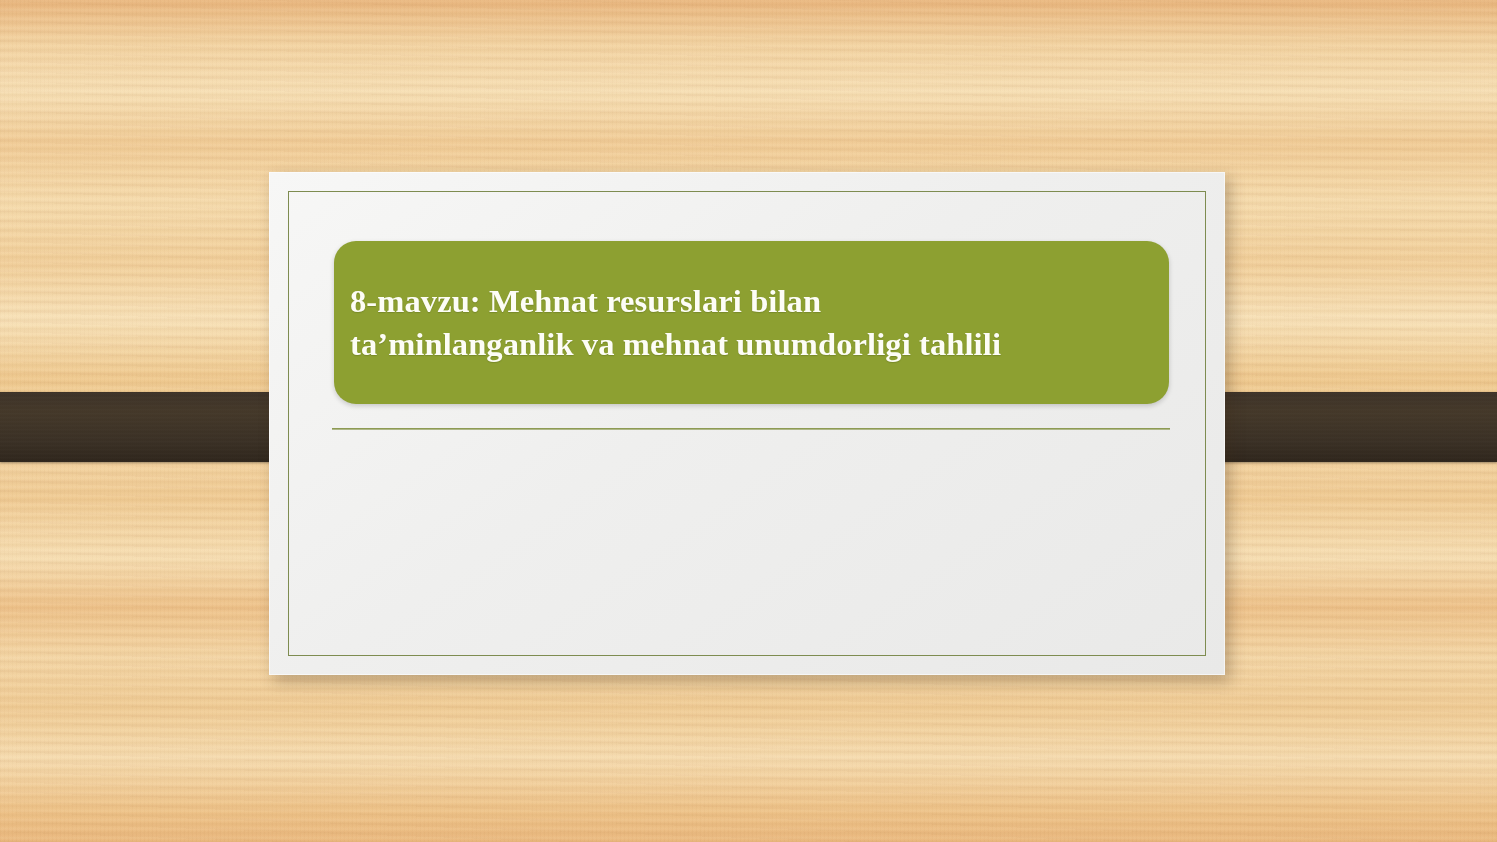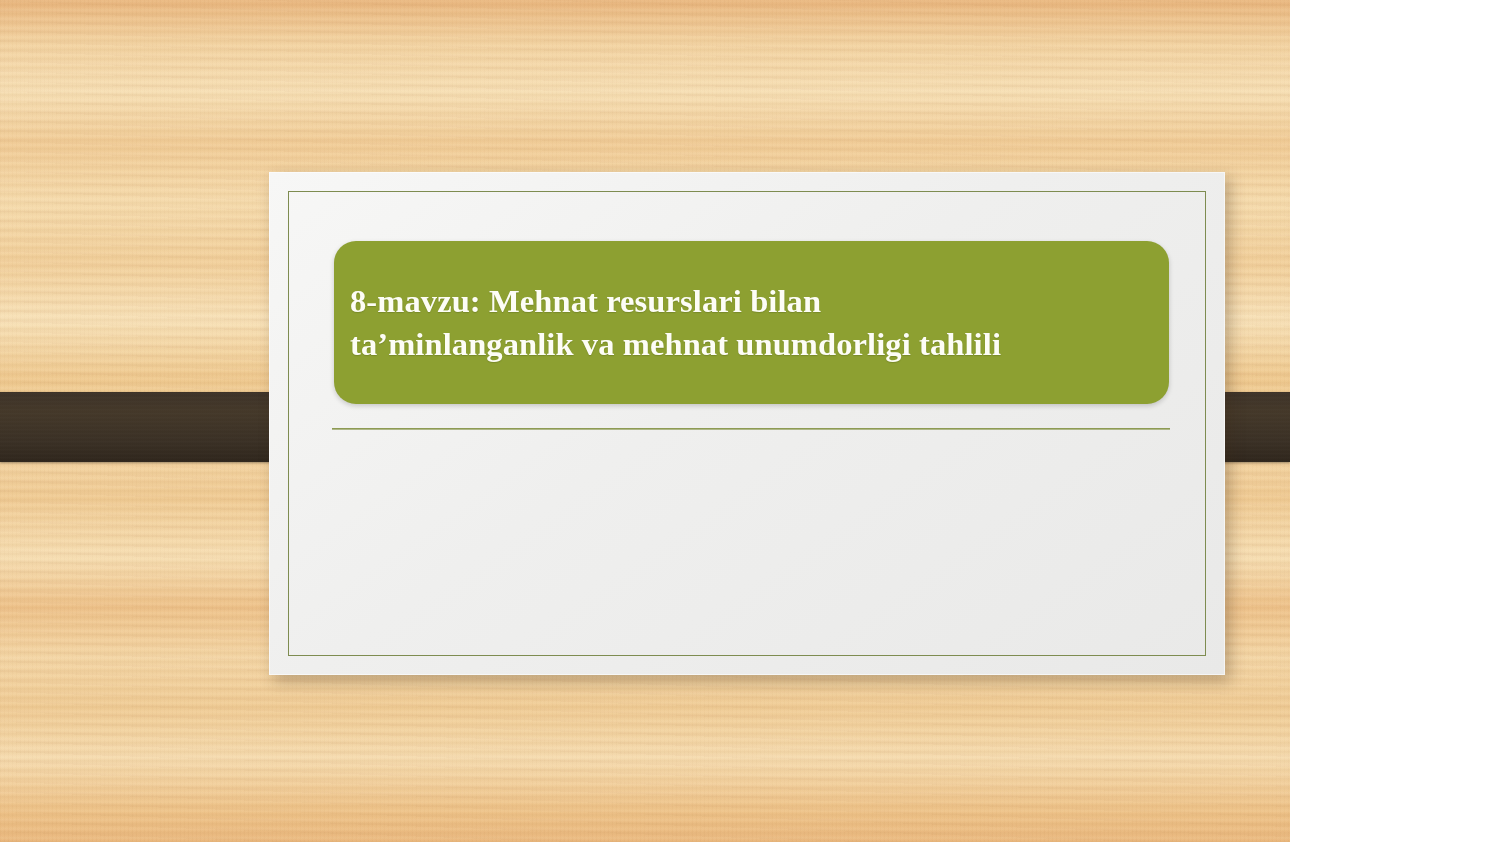--- a/index.html
+++ b/index.html
@@ -8,21 +8,21 @@
     padding: 0;
     background: #ffffff;
   }
   body {
     font-family: "Liberation Serif", "DejaVu Serif", serif;
   }
 
   
   #stage {
     position: relative;
-    width: 1290px;
+    width: 1497px;
     height: 842px;
     overflow: hidden;
   }
 
   
   .wood-bg {
     position: absolute;
     inset: 0;
     background-color: #f0cf9c;
     background-image:

